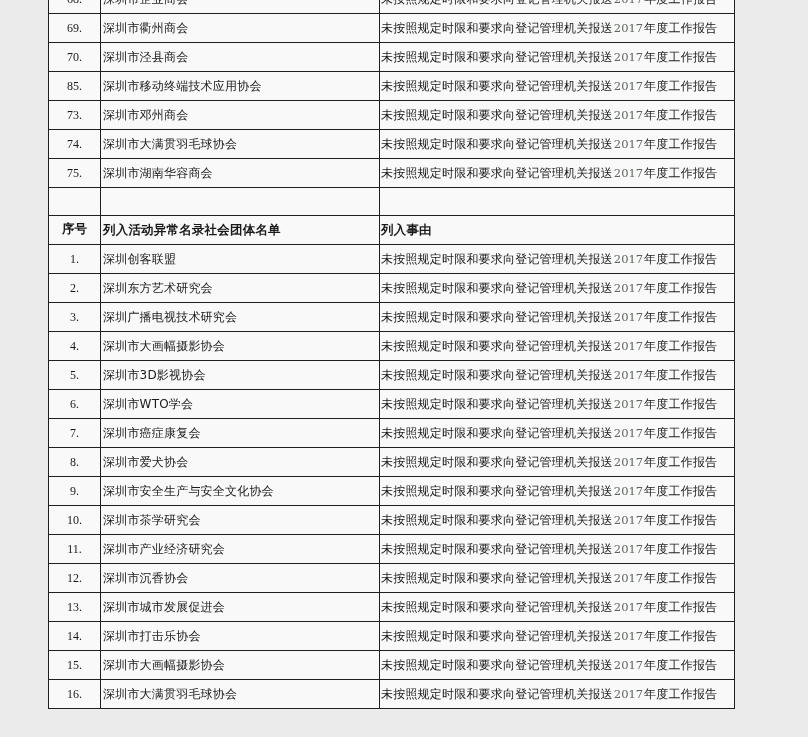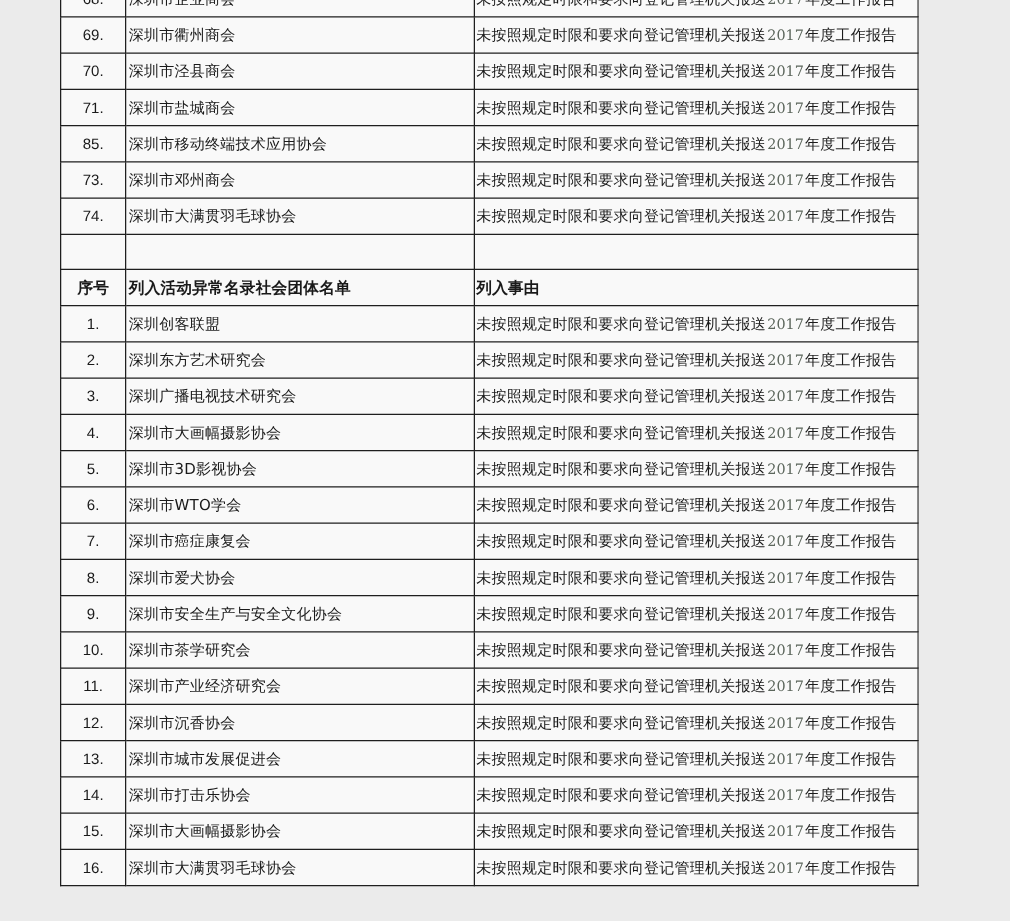--- a/index.html
+++ b/index.html
@@ -37,27 +37,27 @@
     height:28px;
     padding:0;
     vertical-align:middle;
     font-size:12px;
     line-height:28px;
     white-space:nowrap;
     overflow:hidden;
   }
   td.c-num{
     text-align:center;
-    font-family:Liberation Sans, sans-serif;
+    font-family:Liberation Serif, serif;
     font-size:12px;
   }
   td.c-name{padding-left:2px;letter-spacing:0.2px;}
   td.c-reason{padding-left:1px;letter-spacing:0.2px;}
   tr.hd td{font-weight:bold;font-size:12.5px;}
-  tr.hd td.c-num{font-family:Liberation Sans, sans-serif;}
+  tr.hd td.c-num{font-family:Liberation Mono, monospace;}
   .yr{
     font-family:"DejaVu Serif","Liberation Serif",serif;
     color:var(--yr);
     font-size:11.5px;
     letter-spacing:0;
     padding:0 1px;
   }
 </style>
 </head>
 <body>
@@ -79,37 +79,37 @@
           <td class="c-num">69.</td>
           <td class="c-name">深圳市衢州商会</td>
           <td class="c-reason"><span>未按照规定时限和要求向登记管理机关报送</span><span class="yr">2017</span><span>年度工作报告</span></td>
         </tr>
         <tr class="r">
           <td class="c-num">70.</td>
           <td class="c-name">深圳市泾县商会</td>
           <td class="c-reason"><span>未按照规定时限和要求向登记管理机关报送</span><span class="yr">2017</span><span>年度工作报告</span></td>
         </tr>
         <tr class="r">
-          <td class="c-num">71.</td>
-          <td class="c-name">深圳市盐城商会</td>
-          <td class="c-reason"><span>未按照规定时限和要求向登记管理机关报送</span><span class="yr">2017</span><span>年度工作报告</span></td>
-        </tr>
-        <tr class="r">
           <td class="c-num">85.</td>
           <td class="c-name">深圳市移动终端技术应用协会</td>
           <td class="c-reason"><span>未按照规定时限和要求向登记管理机关报送</span><span class="yr">2017</span><span>年度工作报告</span></td>
         </tr>
         <tr class="r">
           <td class="c-num">73.</td>
           <td class="c-name">深圳市邓州商会</td>
           <td class="c-reason"><span>未按照规定时限和要求向登记管理机关报送</span><span class="yr">2017</span><span>年度工作报告</span></td>
         </tr>
         <tr class="r">
           <td class="c-num">74.</td>
           <td class="c-name">深圳市大满贯羽毛球协会</td>
+          <td class="c-reason"><span>未按照规定时限和要求向登记管理机关报送</span><span class="yr">2017</span><span>年度工作报告</span></td>
+        </tr>
+        <tr class="r">
+          <td class="c-num">75.</td>
+          <td class="c-name">深圳市湖南华容商会</td>
           <td class="c-reason"><span>未按照规定时限和要求向登记管理机关报送</span><span class="yr">2017</span><span>年度工作报告</span></td>
         </tr>
         <tr class="r">
           <td class="c-num"></td>
           <td class="c-name"></td>
           <td class="c-reason"></td>
         </tr>
         <tr class="r hd">
           <td class="c-num">序号</td>
           <td class="c-name">列入活动异常名录社会团体名单</td>

